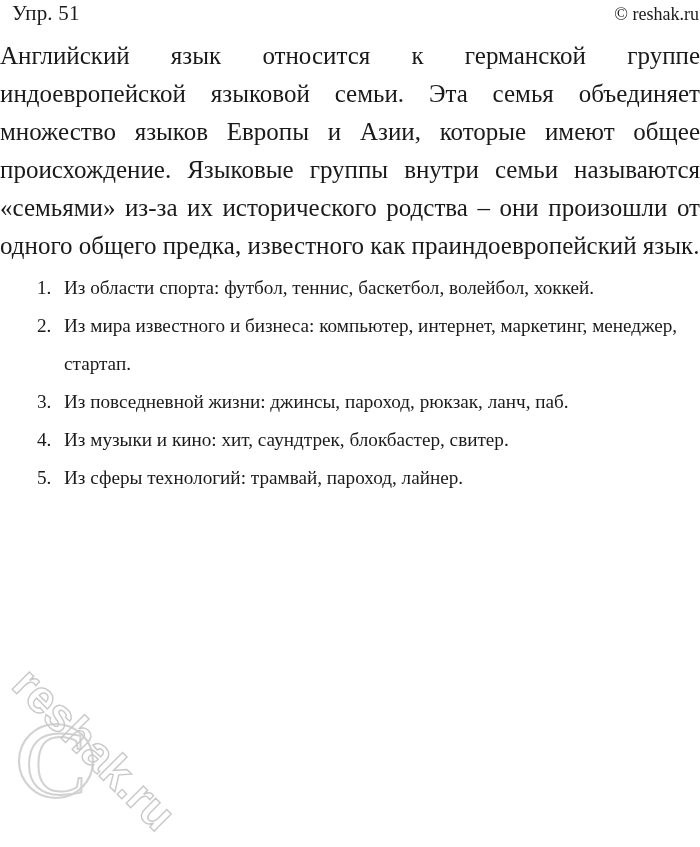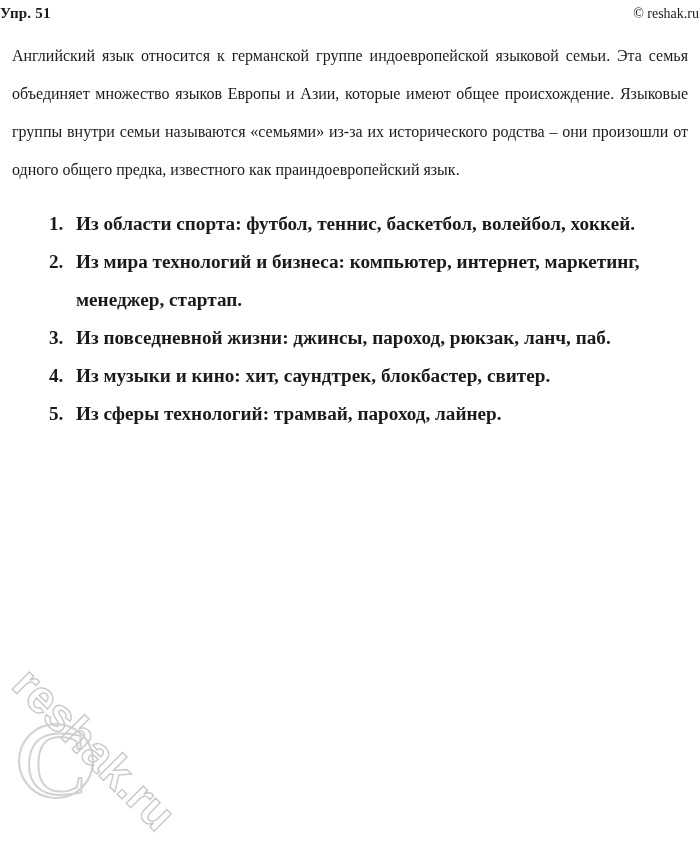--- a/index.html
+++ b/index.html
@@ -21,67 +21,66 @@
   }
 
   
   .header-row {
     position: relative;
     height: 30px;
     padding: 0;
   }
   .exercise-title {
     position: absolute;
-    left: 0;
+    left: 12px;
     top: 0;
-    font-size: 15px;
-    font-weight: bold;
+    font-size: 21px;
+    font-weight: normal;
     line-height: 26px;
     letter-spacing: 0.2px;
     white-space: nowrap;
   }
   .site-credit {
     position: absolute;
     right: 1px;
     top: 1px;
-    font-size: 14px;
+    font-size: 18px;
     line-height: 26px;
     white-space: nowrap;
     color: #1a1a1a;
   }
 
   
   .content {
     position: relative;
     z-index: 2;
     padding: 0;
   }
   p.para {
-    margin: 12px;
+    margin: 0;
     padding: 0;
-    font-size: 16px;
+    font-size: 25px;
     line-height: 38px;
     text-align: justify;
     text-justify: inter-word;
     hyphens: none;
   }
   p.para.first {
     margin-top: 7px;
   }
   p.para.spaced {
     margin-top: 0px;
   }
 
   
   ol.word-list {
-    margin: 16px;
+    margin: 4px;
     padding: 0;
     list-style: none;
     counter-reset: wl;
-    font-weight: bold;
   }
   ol.word-list li {
     position: relative;
     counter-increment: wl;
     padding-left: 60px;
     font-size: 19.2px;
     line-height: 38px;
     text-align: left;
     margin: 0;
   }
@@ -152,21 +151,21 @@
     <div class="header-row">
       <div class="exercise-title">Упр. 51</div>
       <div class="site-credit">© reshak.ru</div>
     </div>
 
     <p class="para first">Английский язык относится к германской группе индоевропейской языковой семьи. Эта семья объединяет множество языков Европы и Азии, которые имеют общее происхождение. Языковые группы внутри семьи называются «семьями» из-за их исторического родства – они произошли от одного общего предка, известного как праиндоевропейский язык.</p>
 
 
     <ol class="word-list">
       <li>Из области спорта: футбол, теннис, баскетбол, волейбол, хоккей.</li>
-      <li>Из мира технологий и бизнеса: компьютер, интернет, маркетинг, менеджер, стартап.</li>
+      <li>Из мира известного и бизнеса: компьютер, интернет, маркетинг, менеджер, стартап.</li>
       <li>Из повседневной жизни: джинсы, пароход, рюкзак, ланч, паб.</li>
       <li>Из музыки и кино: хит, саундтрек, блокбастер, свитер.</li>
       <li>Из сферы технологий: трамвай, пароход, лайнер.</li>
     </ol>
 
 
   </div>
 </div>
 
 </body></html>

